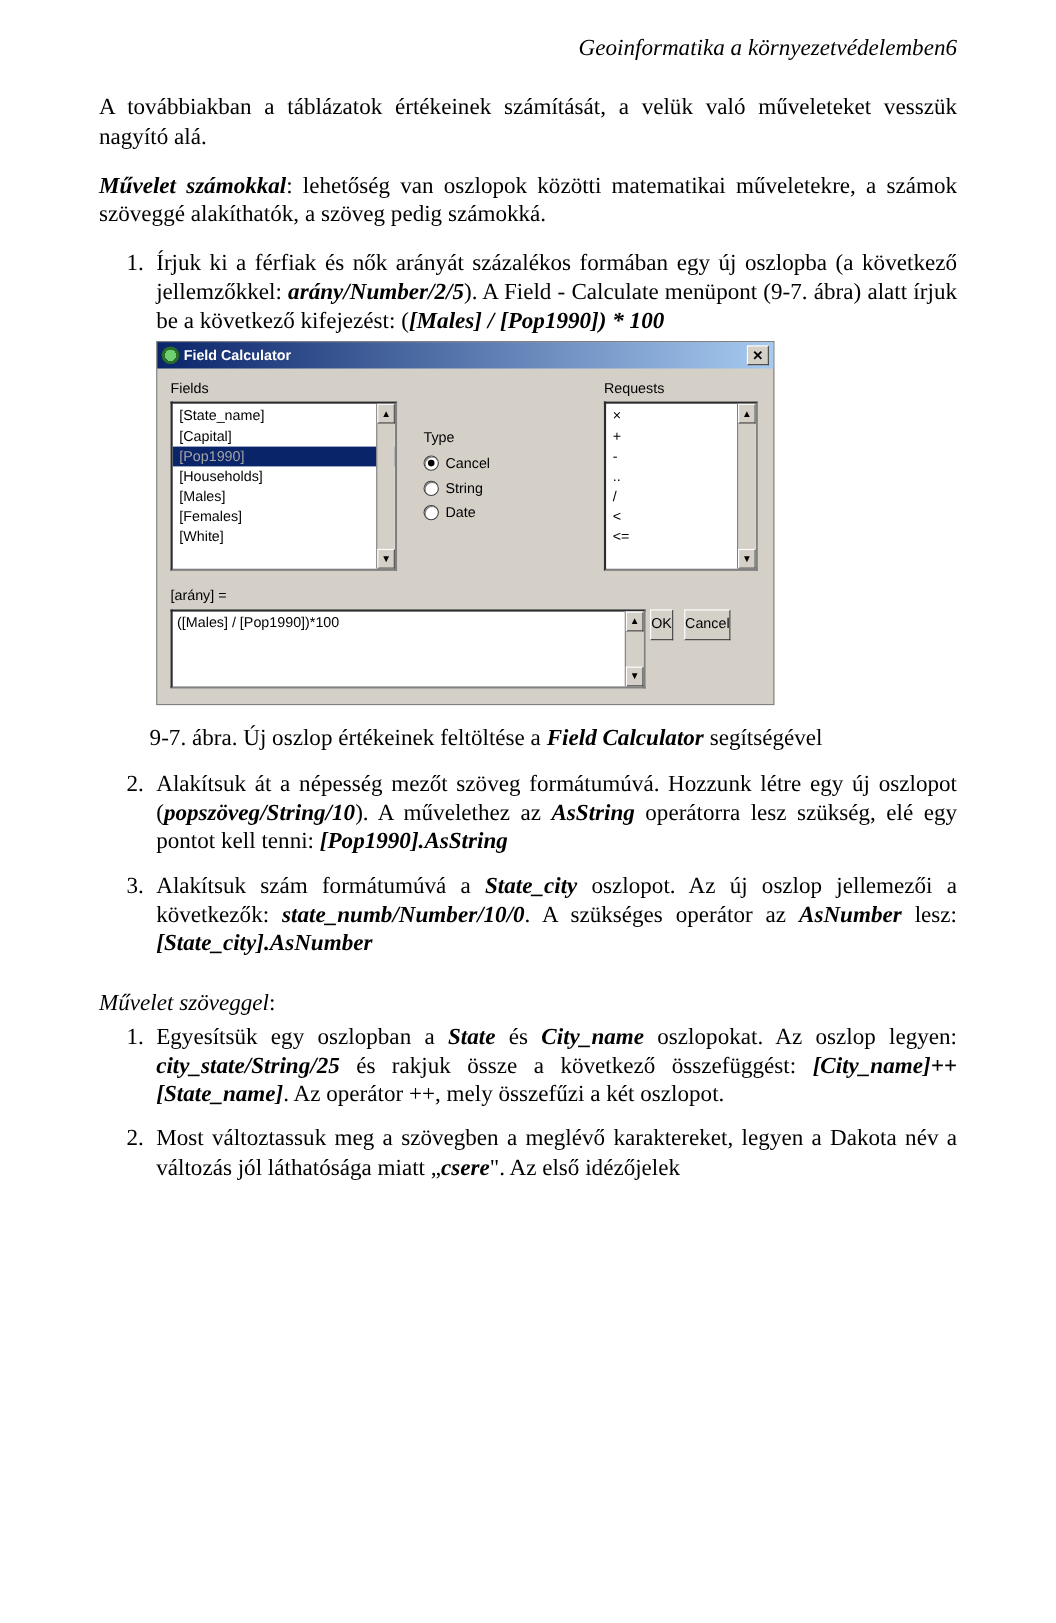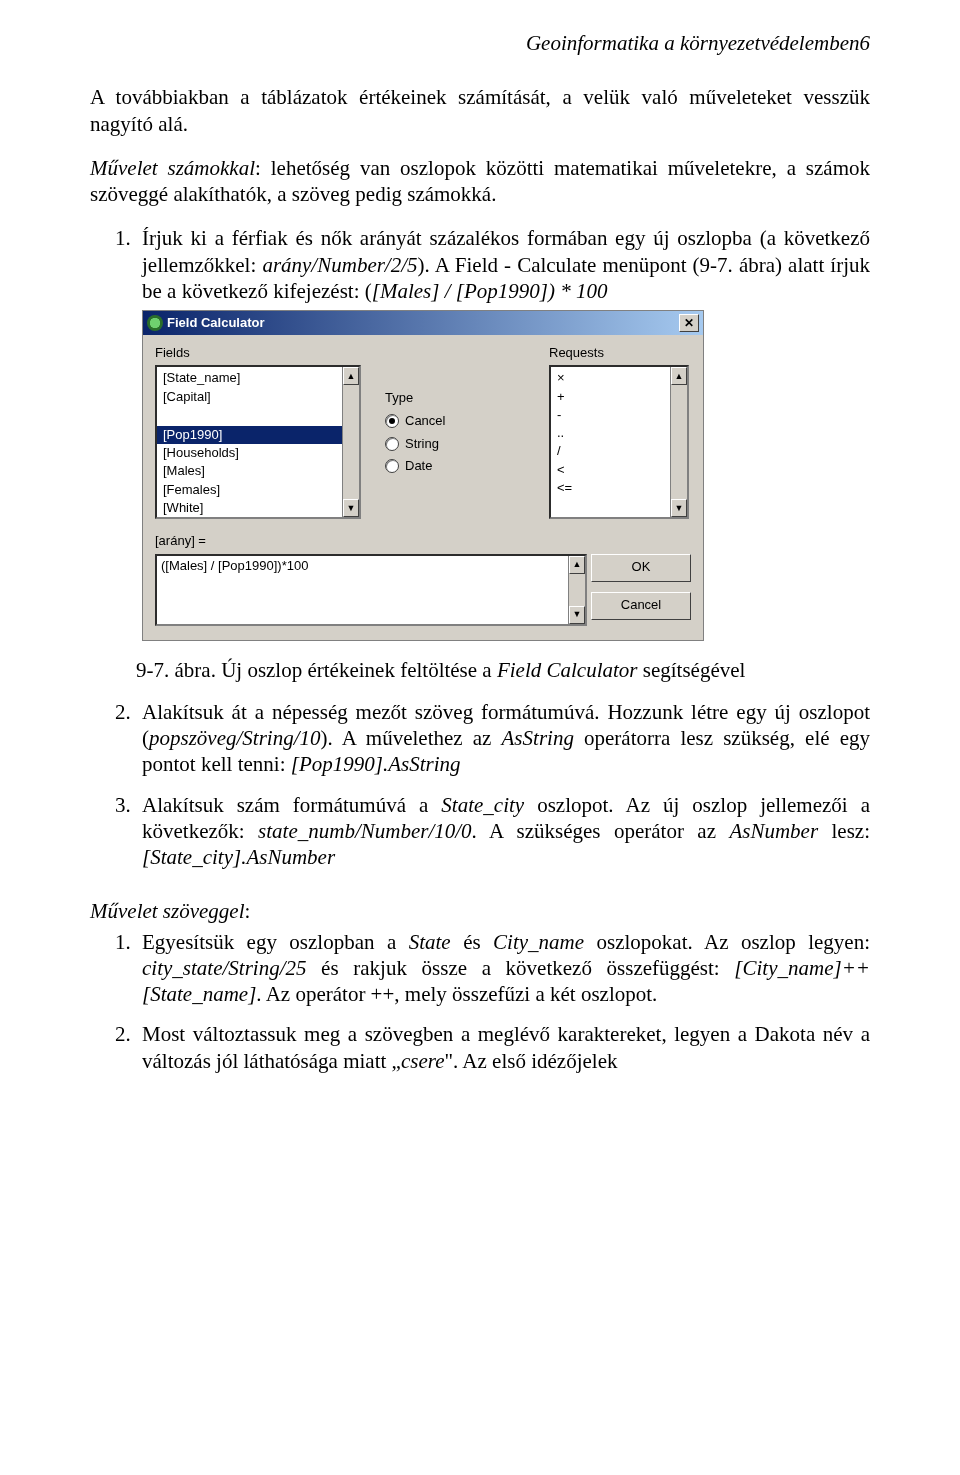--- a/index.html
+++ b/index.html
@@ -18,21 +18,21 @@
   .header {
     display: flex;
     justify-content: flex-end;
     font-style: italic;
     margin-bottom: 28px;
   }
   .para {
     margin: 0 0 18px 0;
     text-align: justify;
   }
-  .ital { font-style: italic; }
+  .ital { font-style: italic; font-weight: bold; }
   ol.num {
     list-style: decimal;
     padding-left: 46px;
     margin: 0 0 14px 0;
   }
   ol.num li {
     text-align: justify;
     margin-bottom: 14px;
     padding-left: 6px;
   }
@@ -82,21 +82,21 @@
   .listbox {
     background:#fff;
     border: 2px inset #808080;
     height: 146px;
     overflow:hidden;
     position:relative;
     padding: 2px 0;
     font-size: 13px;
   }
   .listbox .item { padding: 1px 6px; white-space:nowrap; }
-  .listbox .item.sel { background:#0a246a; color:#ffffff;margin-top:20px; }
+  .listbox .item.sel { background:#0a246a; color:#a3a3a3; }
   .scrollbar {
     position:absolute; right:0; top:0; bottom:0; width:16px;
     background:#d4d0c8;
     border-left:1px solid #808080;
     display:flex; flex-direction:column; justify-content:space-between;
   }
   .sbtn {
     height:16px; background:#d4d0c8;
     border:1px solid #fff; border-right-color:#404040; border-bottom-color:#404040;
     display:flex; align-items:center; justify-content:center; font-size:9px;
@@ -108,21 +108,21 @@
     display:flex; align-items:center; justify-content:center;
   }
   .radio.sel .dot::after { content:""; width:6px; height:6px; border-radius:50%; background:#000; display:block;}
   .reqlist { height: 146px; }
   .exprlabel { margin-top: 14px; }
   .row2 { display:flex; gap: 4px; margin-top:4px; align-items:flex-start;}
   .exprbox {
     background:#fff; border:2px inset #808080; height:64px; flex:1;
     position:relative; padding:2px 4px; font-size:13px;
   }
-  .btncol { display:flex; flex-direction:column; gap:10px; width:100px; }
+  .btncol { display:flex; flex-direction:row; gap:10px; width:100px; }
   .winbtn {
     height:26px; background:#d4d0c8;
     border:1px solid #fff; border-right-color:#404040; border-bottom-color:#404040;
     display:flex; align-items:center; justify-content:center;
     font-size:13px;
   }
 
   .caption {
     margin: 16px 0 16px 46px;
     text-align: justify;

